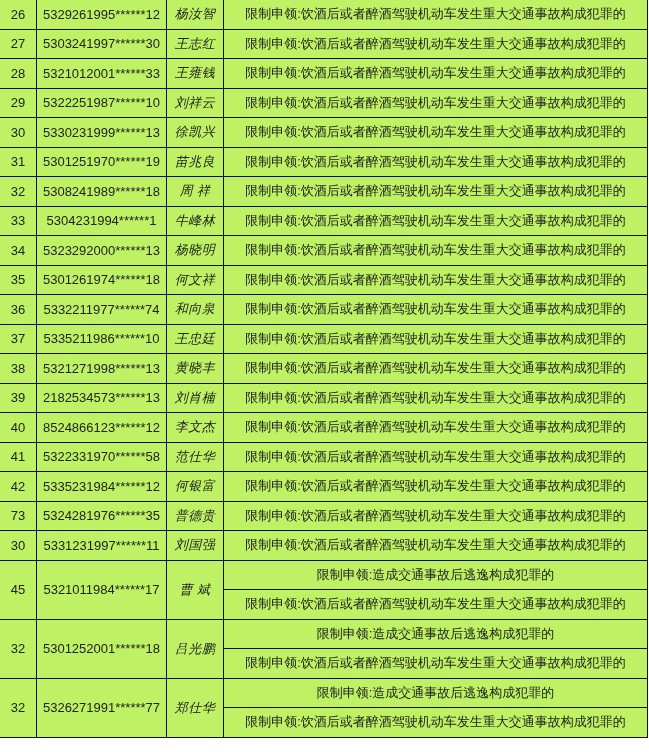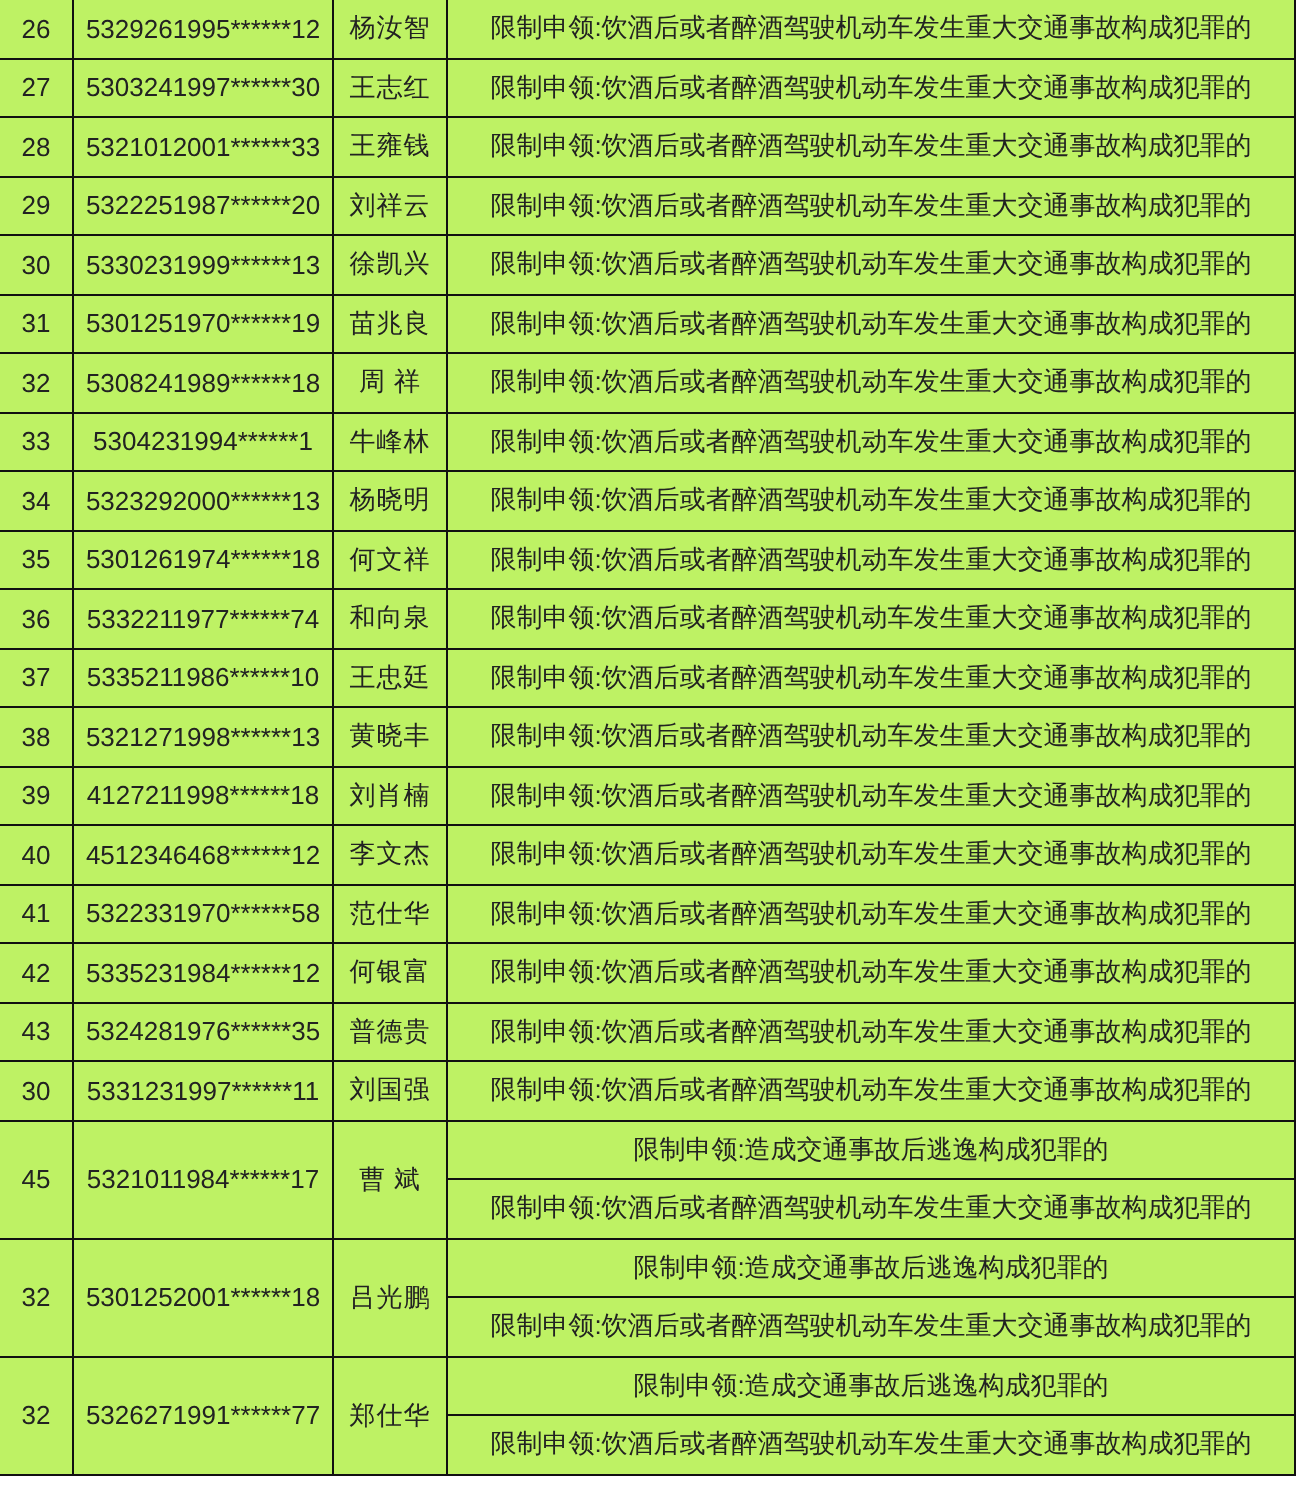--- a/index.html
+++ b/index.html
@@ -19,21 +19,21 @@
     vertical-align: middle;
     padding: 0;
     height: 28.5px;
     white-space: nowrap;
     overflow: hidden;
   }
   col.c-no { width: 37px; }
   col.c-id { width: 130px; }
   col.c-name { width: 57px; }
   col.c-reason { width: 424px; }
-  td.name { letter-spacing: 0.5px; }
+  td.name { letter-spacing: 0.5px; font-style: italic; }
 </style>
 </head>
 <body>
 
 <table class="records">
   <colgroup>
     <col class="c-no">
       <col class="c-id">
       <col class="c-name">
       <col class="c-reason">
@@ -52,21 +52,21 @@
         <td class="reason">限制申领:饮酒后或者醉酒驾驶机动车发生重大交通事故构成犯罪的</td>
       </tr>
       <tr>
         <td class="no">28</td>
         <td class="id">5321012001******33</td>
         <td class="name">王雍钱</td>
         <td class="reason">限制申领:饮酒后或者醉酒驾驶机动车发生重大交通事故构成犯罪的</td>
       </tr>
       <tr>
         <td class="no">29</td>
-        <td class="id">5322251987******20</td>
+        <td class="id">5322251987******10</td>
         <td class="name">刘祥云</td>
         <td class="reason">限制申领:饮酒后或者醉酒驾驶机动车发生重大交通事故构成犯罪的</td>
       </tr>
       <tr>
         <td class="no">30</td>
         <td class="id">5330231999******13</td>
         <td class="name">徐凯兴</td>
         <td class="reason">限制申领:饮酒后或者醉酒驾驶机动车发生重大交通事故构成犯罪的</td>
       </tr>
       <tr>
@@ -112,44 +112,44 @@
         <td class="reason">限制申领:饮酒后或者醉酒驾驶机动车发生重大交通事故构成犯罪的</td>
       </tr>
       <tr>
         <td class="no">38</td>
         <td class="id">5321271998******13</td>
         <td class="name">黄晓丰</td>
         <td class="reason">限制申领:饮酒后或者醉酒驾驶机动车发生重大交通事故构成犯罪的</td>
       </tr>
       <tr>
         <td class="no">39</td>
-        <td class="id">4127211998******18</td>
+        <td class="id">2182534573******13</td>
         <td class="name">刘肖楠</td>
         <td class="reason">限制申领:饮酒后或者醉酒驾驶机动车发生重大交通事故构成犯罪的</td>
       </tr>
       <tr>
         <td class="no">40</td>
-        <td class="id">4512346468******12</td>
+        <td class="id">8524866123******12</td>
         <td class="name">李文杰</td>
         <td class="reason">限制申领:饮酒后或者醉酒驾驶机动车发生重大交通事故构成犯罪的</td>
       </tr>
       <tr>
         <td class="no">41</td>
         <td class="id">5322331970******58</td>
         <td class="name">范仕华</td>
         <td class="reason">限制申领:饮酒后或者醉酒驾驶机动车发生重大交通事故构成犯罪的</td>
       </tr>
       <tr>
         <td class="no">42</td>
         <td class="id">5335231984******12</td>
         <td class="name">何银富</td>
         <td class="reason">限制申领:饮酒后或者醉酒驾驶机动车发生重大交通事故构成犯罪的</td>
       </tr>
       <tr>
-        <td class="no">43</td>
+        <td class="no">73</td>
         <td class="id">5324281976******35</td>
         <td class="name">普德贵</td>
         <td class="reason">限制申领:饮酒后或者醉酒驾驶机动车发生重大交通事故构成犯罪的</td>
       </tr>
       <tr>
         <td class="no">30</td>
         <td class="id">5331231997******11</td>
         <td class="name">刘国强</td>
         <td class="reason">限制申领:饮酒后或者醉酒驾驶机动车发生重大交通事故构成犯罪的</td>
       </tr>

